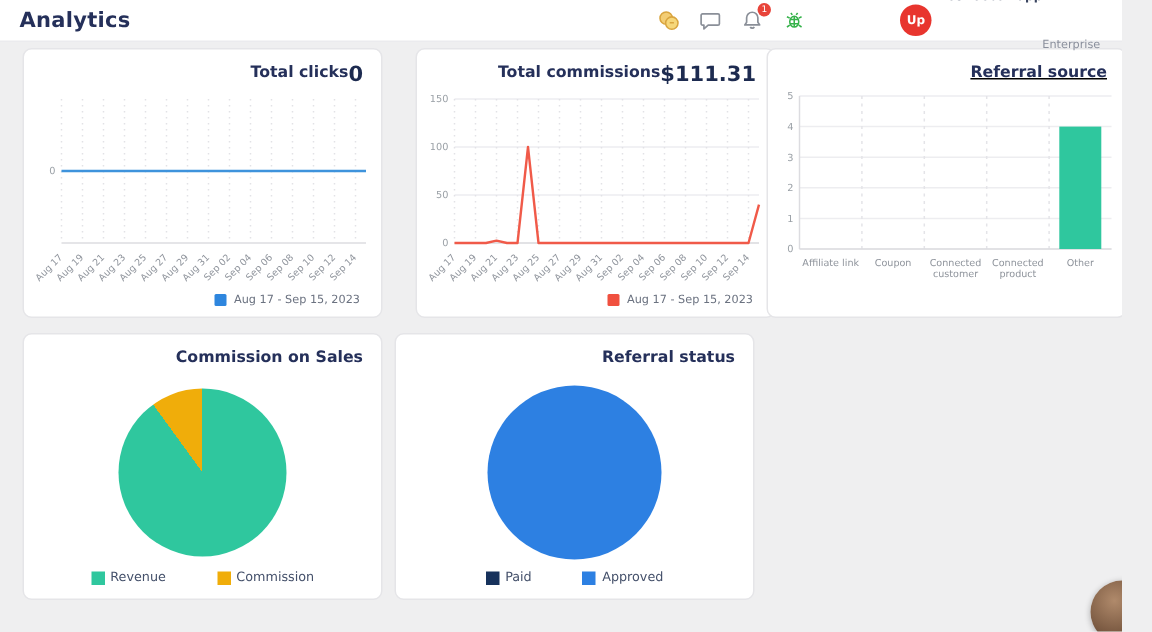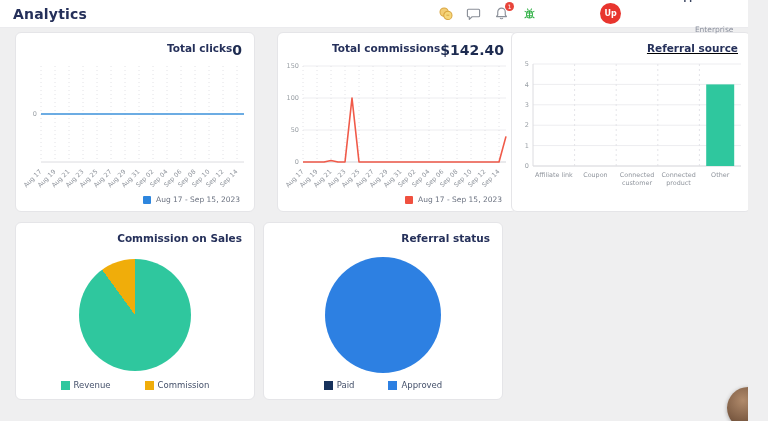--- a/index.html
+++ b/index.html
@@ -139,21 +139,21 @@
     </div>
     <div class="legend-row">
       <span class="legend-sq" style="background: rgb(46, 134, 222);"></span>
       <span class="legend-txt">Aug 17 - Sep 15, 2023</span>
     </div>
   </section>
 
   <section class="card" style="left:263px; top:32px; width:240px; height:180px;margin-left:14px;">
     <div class="card-head">
       <span class="card-title">Total commissions</span>
-      <span class="card-value">$142.40</span>
+      <span class="card-value">$111.31</span>
     </div>
     <div class="chart-wrap">
       <svg id="chart-comm" width="228" height="136" viewBox="0 0 228 136">
           <line x1="19" y1="6" x2="222" y2="6" stroke="#ededf0" stroke-width="1"></line>
           <text x="15" y="8.2" text-anchor="end" font-size="6.5" fill="#9aa0a6">150</text>
           <line x1="19" y1="38" x2="222" y2="38" stroke="#ededf0" stroke-width="1"></line>
           <text x="15" y="40.2" text-anchor="end" font-size="6.5" fill="#9aa0a6">100</text>
           <line x1="19" y1="70" x2="222" y2="70" stroke="#ededf0" stroke-width="1"></line>
           <text x="15" y="72.2" text-anchor="end" font-size="6.5" fill="#9aa0a6">50</text>
           <line x1="19" y1="102" x2="222" y2="102" stroke="#ededf0" stroke-width="1"></line>

